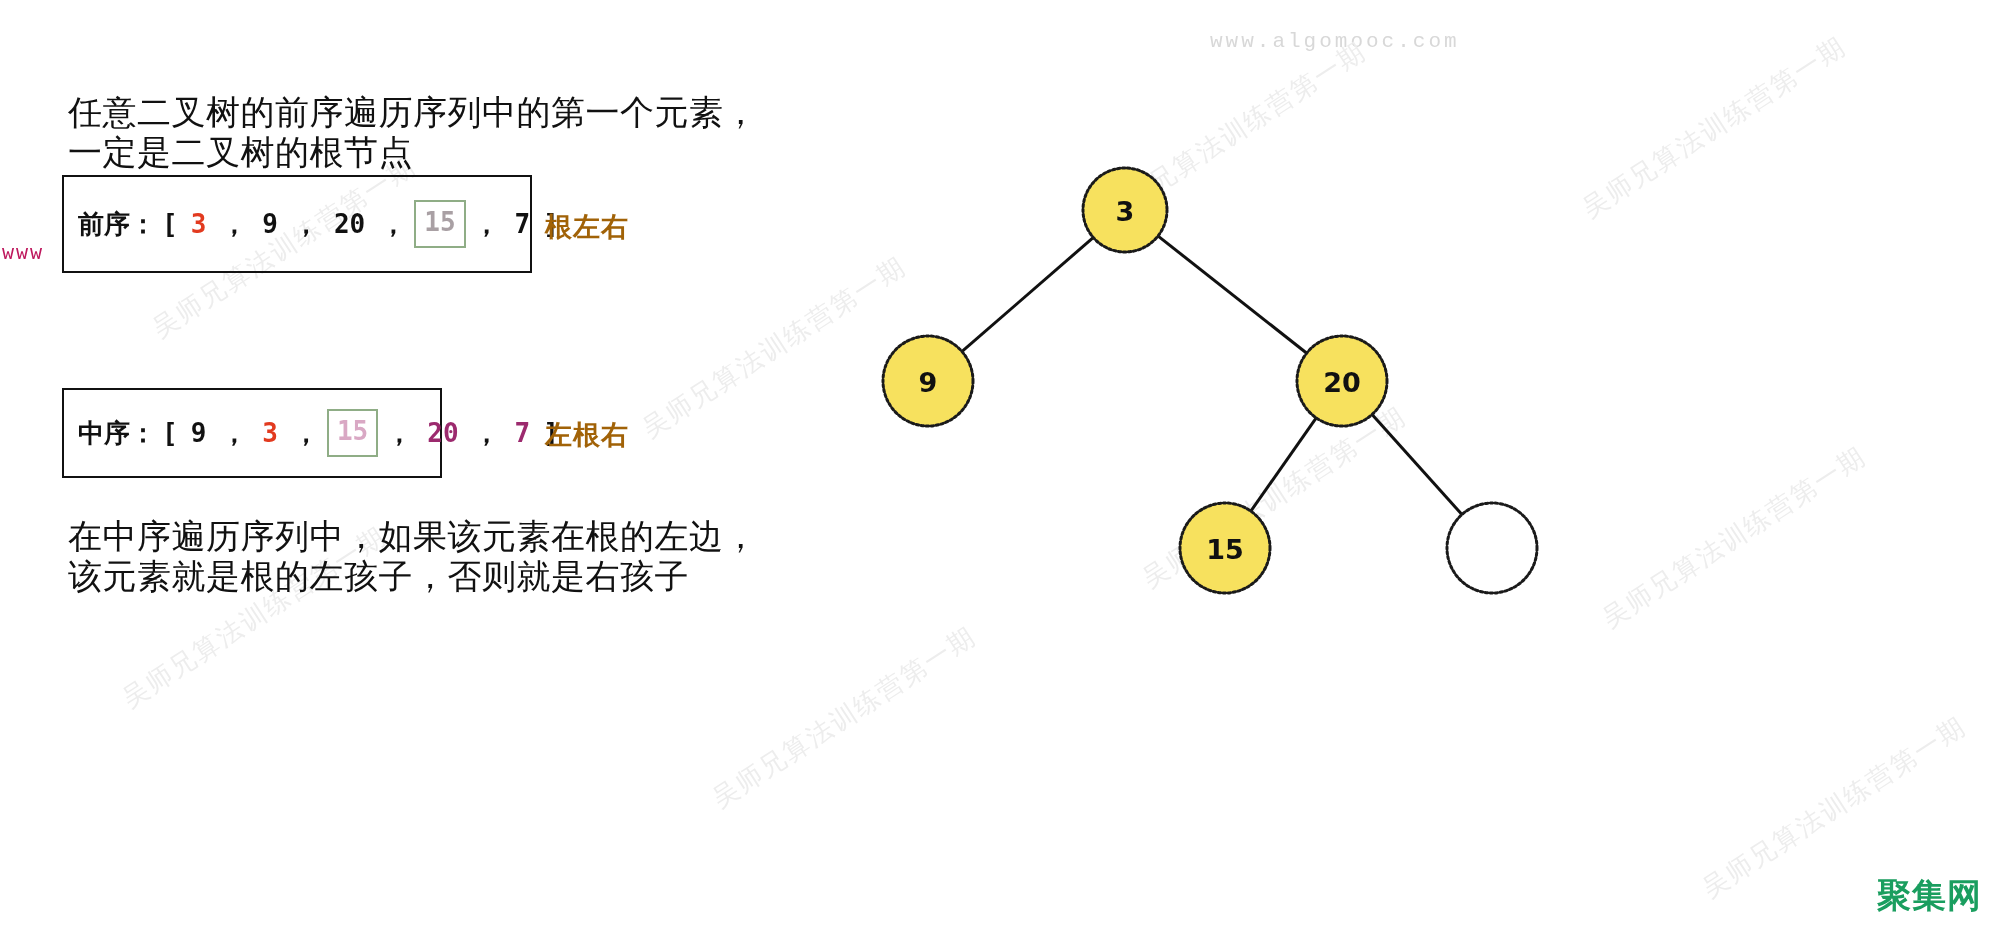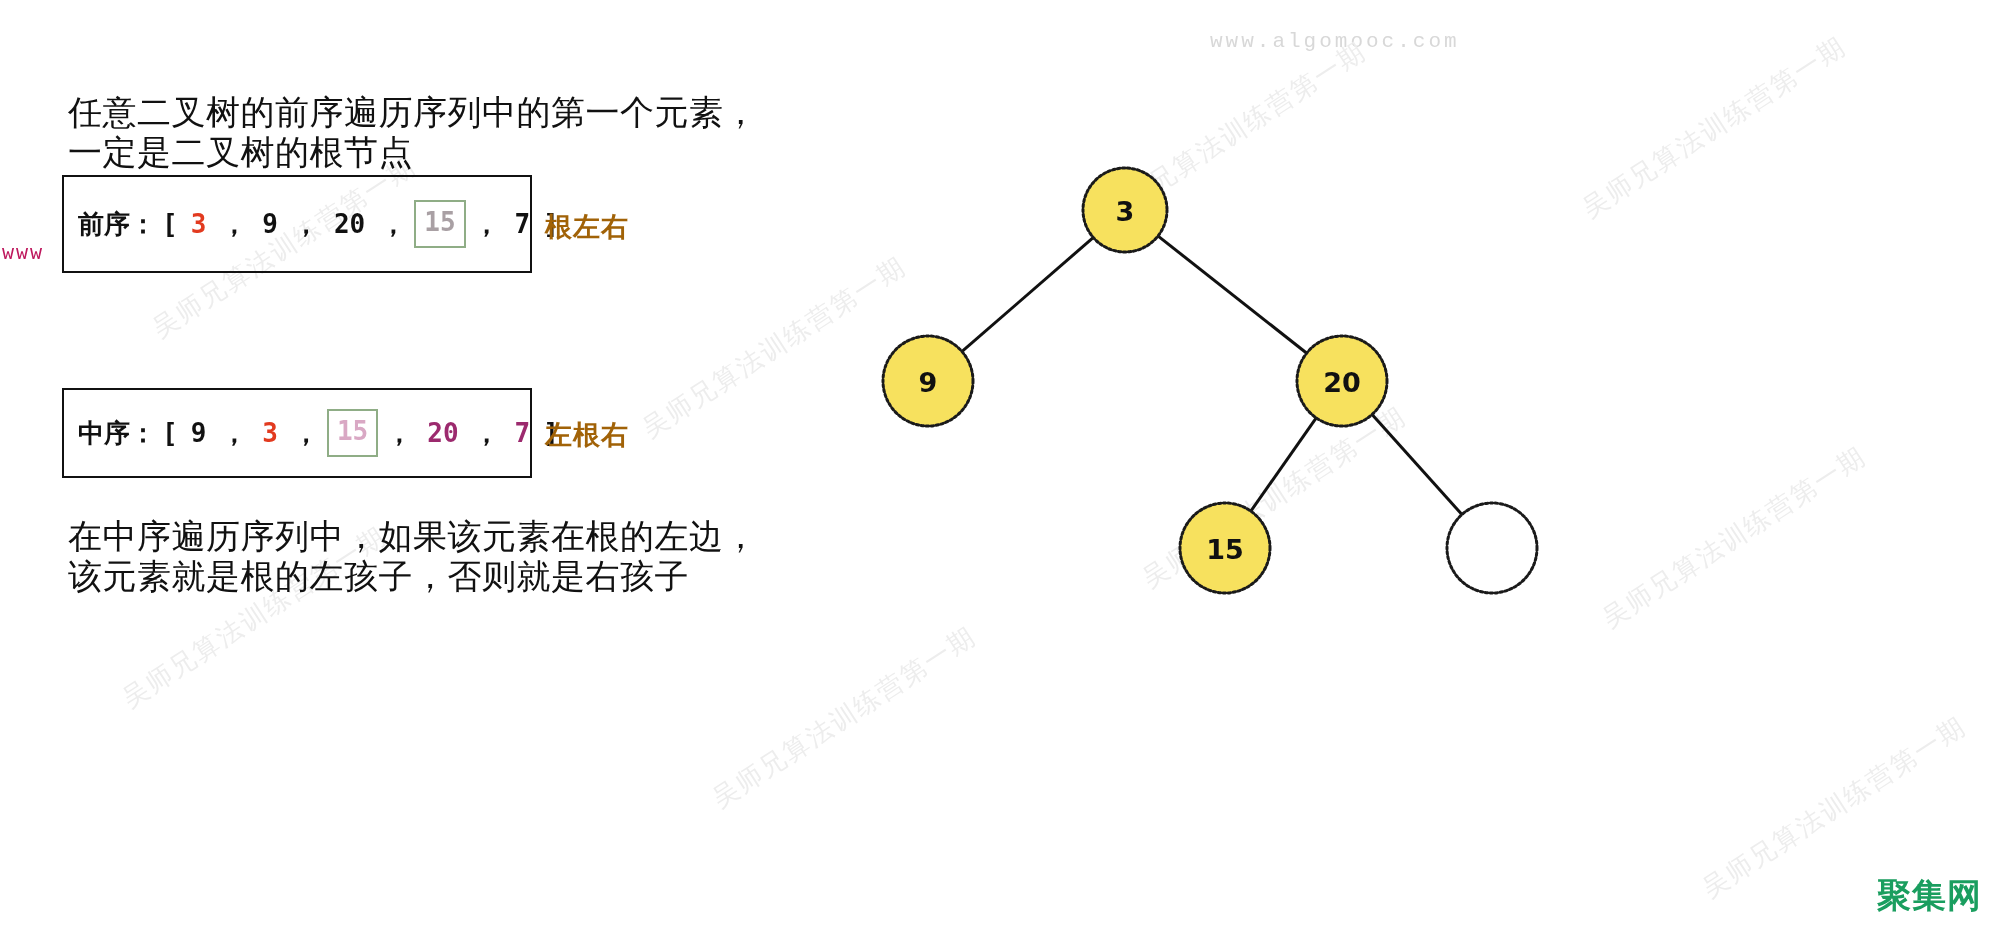--- a/index.html
+++ b/index.html
@@ -72,21 +72,21 @@
 
   .seq-box {
     position: absolute;
     border: 2.5px solid #111111;
     background: transparent;
     box-sizing: border-box;
     display: flex;
     align-items: center;
   }
   #box-pre { left: 62px; top: 175px;  width: 470px; height: 98px; }
-  #box-in  { left: 62px; top: 388px;  width: 470px; height: 90px; }
+  #box-in  { left: 62px; top: 388px;  width: 380px; height: 90px; }
 
   .seq-inner {
     display: flex;
     align-items: center;
     padding-left: 14px;
     font-family: "DejaVu Sans", sans-serif;
   }
   .seq-label {
     font-size: 26px;
     font-weight: bold;

